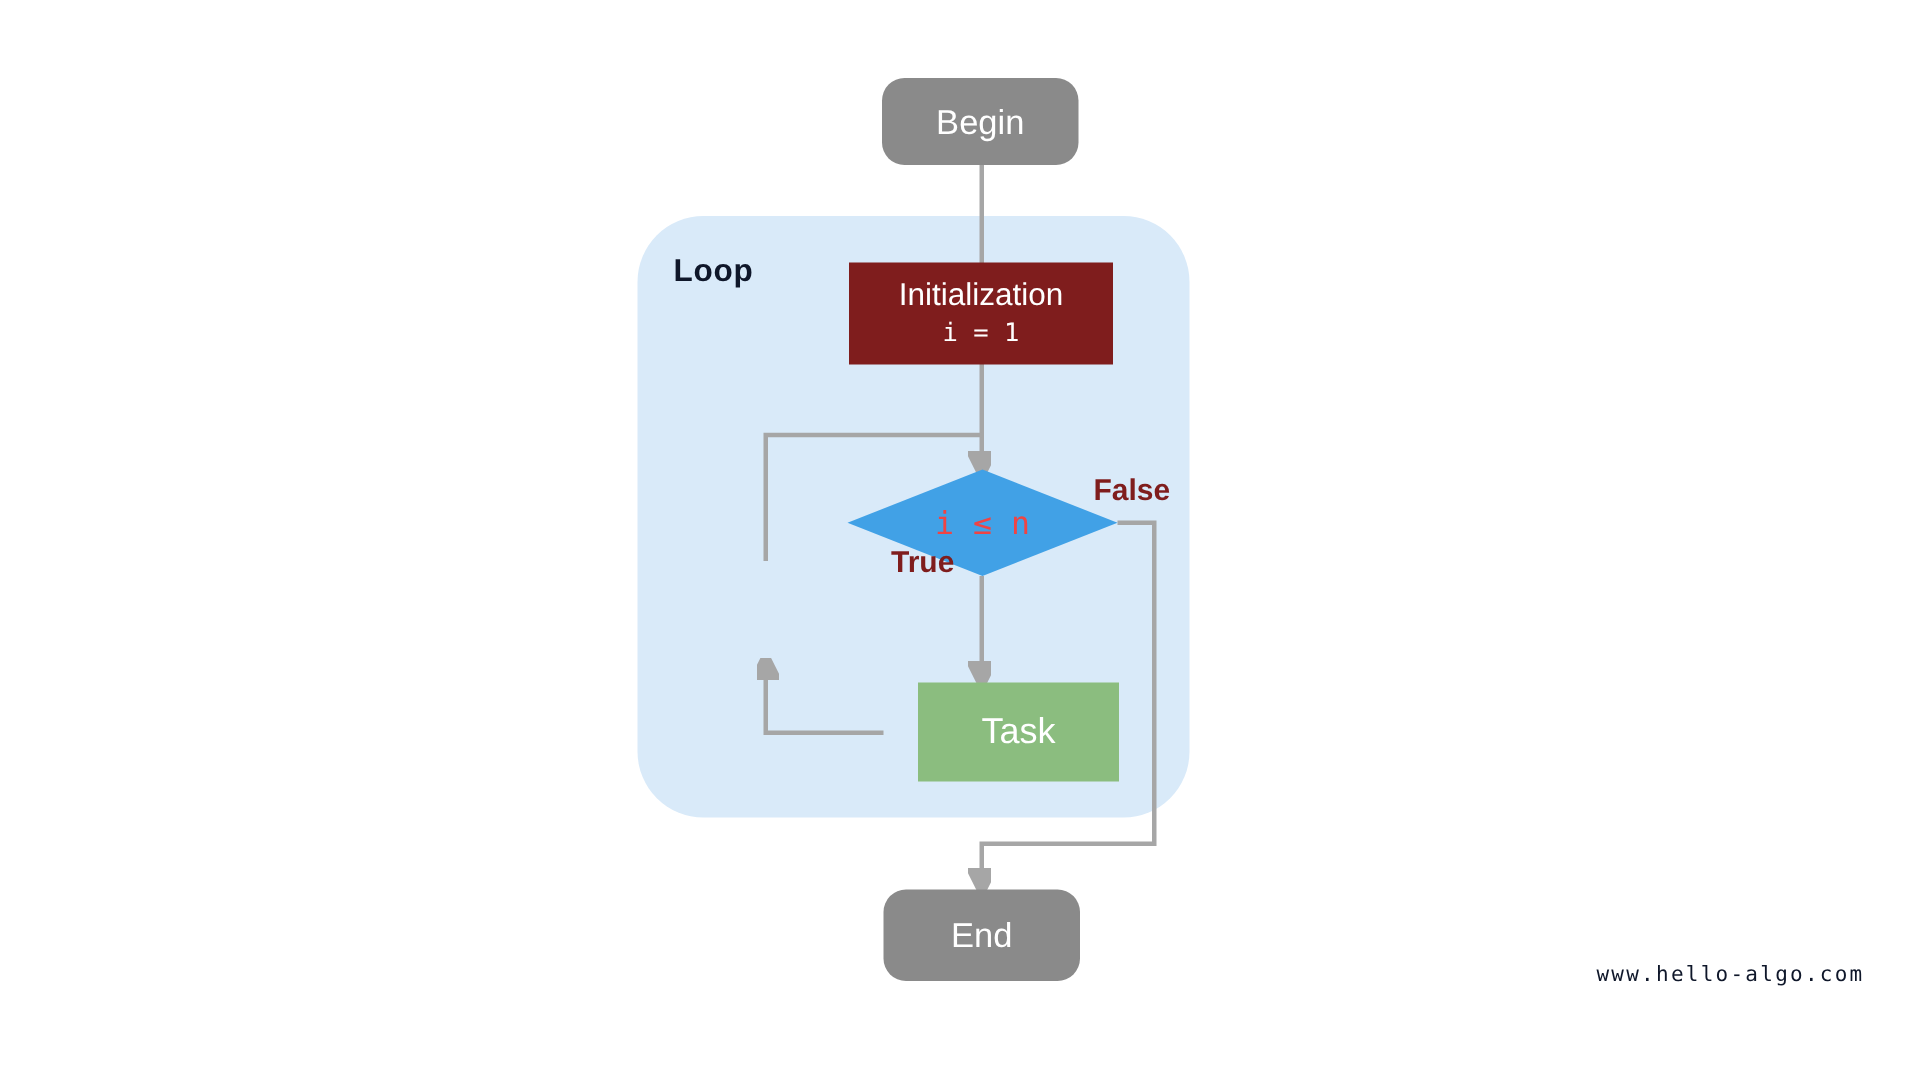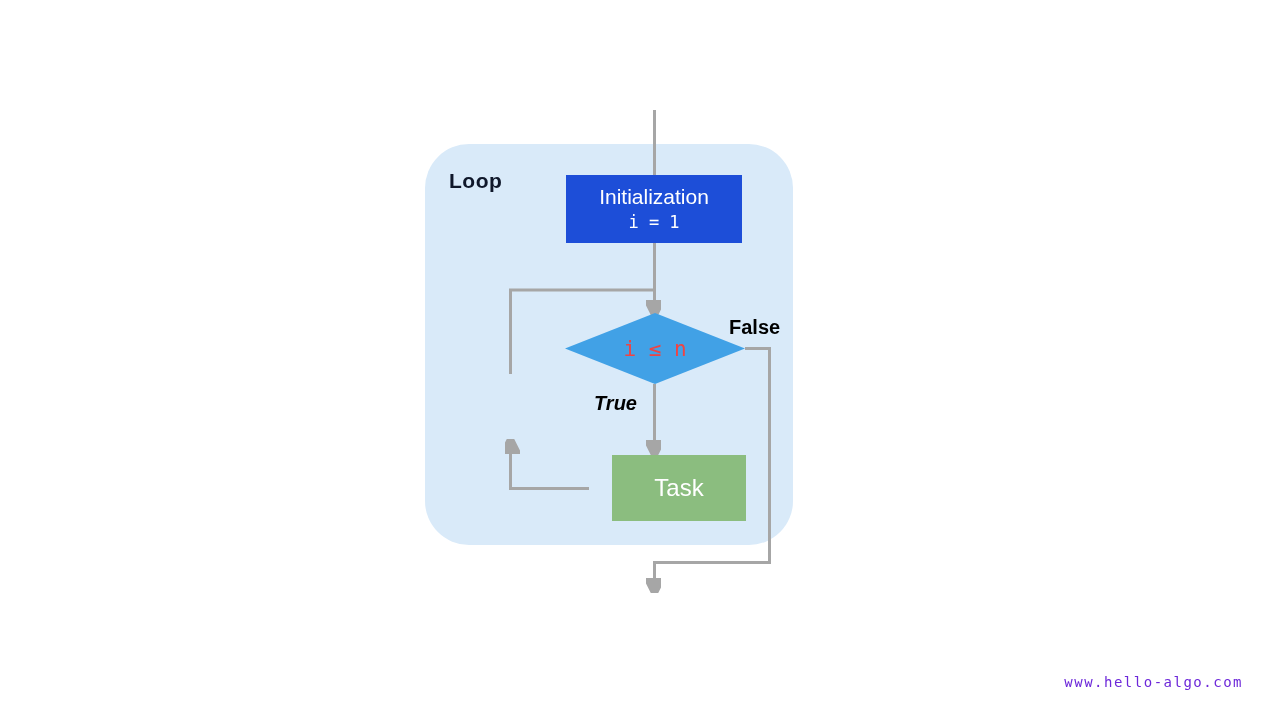--- a/index.html
+++ b/index.html
@@ -16,41 +16,41 @@
     color:#0f172a;font-size:21px;font-weight:bold;letter-spacing:.5px;
   }
   .edges{position:absolute;left:0;top:0;z-index:2;}
   .edges path{fill:none;stroke:#A6A6A6;stroke-width:3;}
   .edges polygon{fill:#41A1E6;stroke:none;}
   .node{
     position:absolute;z-index:3;display:flex;flex-direction:column;
     align-items:center;justify-content:center;color:#ffffff;text-align:center;
   }
   .terminal{background:#8A8A8A;border-radius:15px;font-size:23px;}
-  .process{background:#1d4ed8;}
+  .process{background:#7f1d1d;}
   .process .title{font-size:21px;line-height:26px;}
   .code{font-family:"DejaVu Sans Mono",monospace;font-size:17px;line-height:24px;}
   .task-node{background:#8BBD7F;font-size:24px;}
   .cond-text{
     position:absolute;left:565px;top:313px;width:180px;height:71px;z-index:3;
     display:flex;align-items:center;justify-content:center;color:#ef4444;
     font-family:"DejaVu Sans Mono",monospace;font-size:21px;
   }
   .edge-label{
-    position:absolute;z-index:4;color:#000000;font-size:20px;font-weight:bold;
+    position:absolute;z-index:4;color:#7f1d1d;font-size:20px;font-weight:bold;
   }
   #begin{left:588px;top:52px;width:131px;height:58px;}
   #init{left:566px;top:175px;width:176px;height:68px;}
   #update{left:443px;top:373px;width:134px;height:66px;}
   #task{left:588px;top:455px;width:134px;height:66px;margin-left:24px;}
   #end{left:589px;top:593px;width:131px;height:61px;}
-  #true-label{left:594px;top:392px;font-style:italic;}
+  #true-label{left:594px;top:364px;}
   #false-label{left:729px;top:316px;}
   .watermark{
-    position:absolute;right:37px;top:674px;z-index:4;color:#6d28d9;
+    position:absolute;right:37px;top:642px;z-index:4;color:#0f172a;
     font-family:"DejaVu Sans Mono",monospace;font-size:14px;letter-spacing:1.5px;
   }
 </style>
 </head>
 <body>
 
 <div class="canvas">
 
   <div class="loop-region"></div>
   <div class="loop-label">Loop</div>
@@ -63,32 +63,38 @@
     </defs>
     <path d="M654.5 110 L654.5 177"></path>
     <path d="M654.5 242 L654.5 310" marker-end="url(#arrow)"></path>
     <path d="M510.5 374 L510.5 290 L654.5 290"></path>
     <path d="M654.5 384 L654.5 450" marker-end="url(#arrow)"></path>
     <path d="M589 488.5 L510.5 488.5 L510.5 444" marker-end="url(#arrow)"></path>
     <path d="M745 348.5 L769.5 348.5 L769.5 562.5 L654.5 562.5 L654.5 588" marker-end="url(#arrow)"></path>
     <polygon points="655,313 745,348.5 655,384 565,348.5"></polygon>
   </svg>
 
+  <div class="node terminal" id="begin">
+    <span>Begin</span>
+  </div>
 
   <div class="node process" id="init">
     <span class="title">Initialization</span>
     <span class="code">i = 1</span>
   </div>
 
   <div class="cond-text">i ≤ n</div>
 
 
   <div class="node task-node" id="task">
     <span>Task</span>
   </div>
 
+  <div class="node terminal" id="end">
+    <span>End</span>
+  </div>
 
   <div class="edge-label" id="true-label">True</div>
   <div class="edge-label" id="false-label">False</div>
 
   <div class="watermark">www.hello-algo.com</div>
 
 </div>
 
 </body></html>

